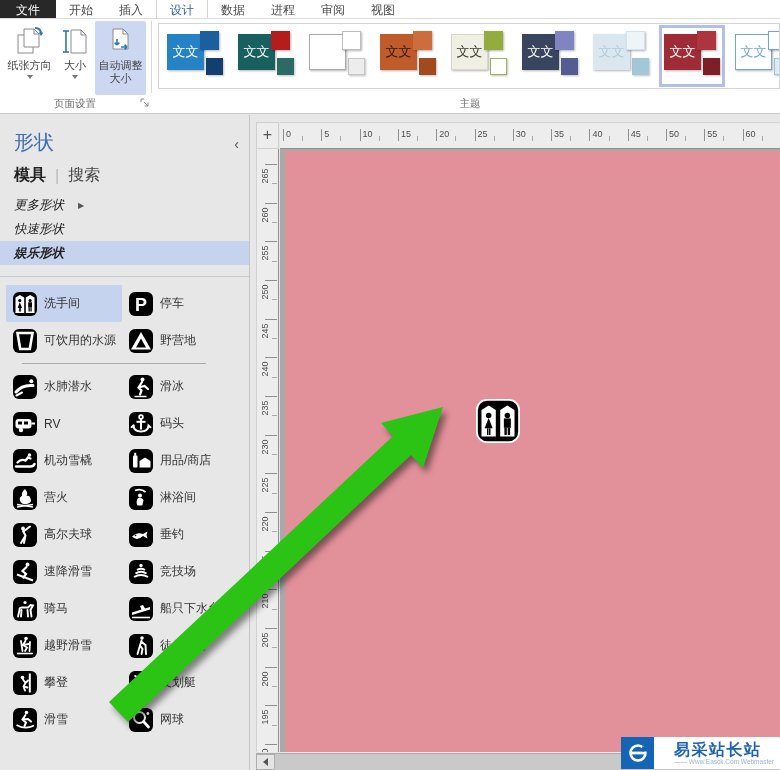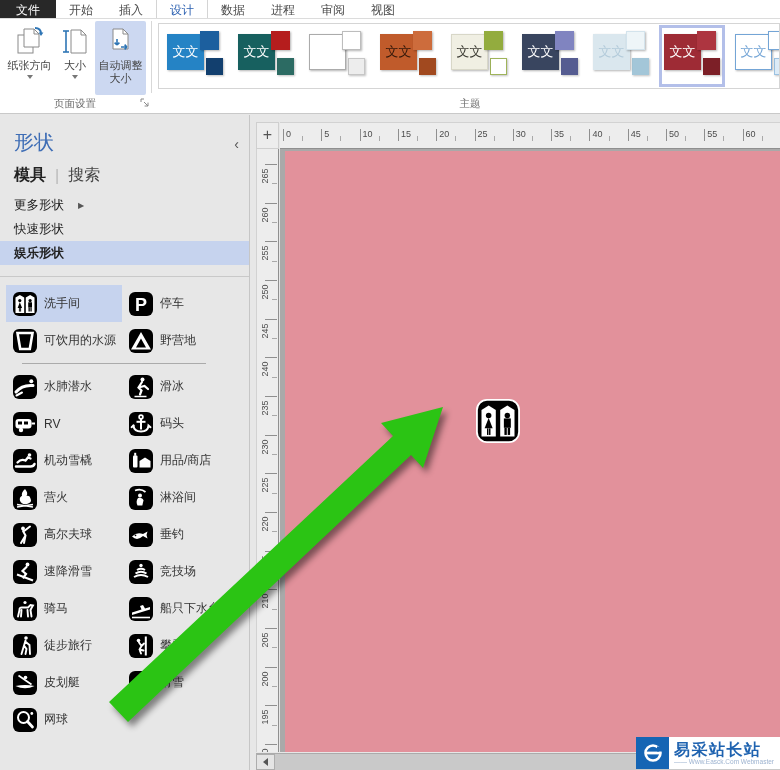--- a/index.html
+++ b/index.html
@@ -42,21 +42,21 @@
   .gl-th{position:absolute;left:160px;right:0;top:2px;text-align:center;}
 
   
   .mainarea{position:absolute;top:115px;left:0;width:780px;height:655px;}
   .panel{position:absolute;left:0;top:0;width:250px;height:100%;background:#e7e7e7;border-right:1px solid #c6c6c6;box-sizing:border-box;overflow:hidden;}
   .ptitle{position:absolute;left:14px;top:14px;font-size:20px;color:#3e6db5;}
   .pcollapse{position:absolute;right:10px;top:22px;font-size:14px;color:#555;line-height:14px;}
   .ptabs{position:absolute;left:14px;top:50px;font-size:16px;color:#444;display:flex;gap:9px;align-items:center;justify-content:space-between;}
   .ptab.active{font-weight:bold;color:#222;}
   .ptabsep{color:#b9b9b9;}
-  .pnav{position:absolute;left:0;top:78px;width:100%;font-size:12.5px;color:#222;}
+  .pnav{position:absolute;left:0;top:78px;width:100%;font-size:12.5px;color:#222;font-style:italic;}
   .pnav .navrow{height:24px;line-height:24px;padding-left:14px;}
   .navrow.selected{background:#c6d3ee;font-weight:bold;}
   .navrow .exp{font-size:8px;color:#555;margin-left:14px;vertical-align:1px;}
   .pdivider{position:absolute;left:0;top:161px;width:100%;border-top:1px solid #c9c9c9;}
   .sgrid{position:absolute;left:6px;top:166px;right:0;display:grid;grid-template-columns:116px 118px;padding-top:4px;}
   .sitem{height:37px;display:flex;align-items:center;gap:7px;padding-left:7px;}
   .sitem.sel{background:#c6d3ee;}
   .sicon{width:24px;height:24px;background:#000;border-radius:6px;flex:0 0 auto;}
   .sicon svg{width:24px;height:24px;display:block;}
   .slbl{font-size:12px;color:#333;white-space:nowrap;}
@@ -79,21 +79,21 @@
   .cshape{position:absolute;left:196px;top:250px;width:44px;height:44px;}
   .hscroll{position:absolute;left:5px;right:0;bottom:0;height:17px;background:#c9c9c9;border-top:1px solid #ababab;box-sizing:border-box;display:flex;}
   .sbtn{width:19px;height:100%;background:#e4e4e4;border:1px solid #adadad;box-sizing:border-box;display:flex;align-items:center;justify-content:center;}
   .tri-left{width:0;height:0;border-top:4px solid transparent;border-bottom:4px solid transparent;border-right:5px solid #555;}
 
   
   .arrowsvg{position:absolute;left:0;top:0;z-index:60;pointer-events:none;}
   .arrowsvg polygon{filter:drop-shadow(4px 5px 3px rgba(0,0,0,.45));}
   .watermark{position:absolute;right:0;bottom:1px;display:flex;z-index:70;height:32px;}
   .wlogo{width:33px;height:32px;background:#1565b4;display:flex;align-items:center;justify-content:center;}
-  .wtext{background:#fff;padding:1px 6px 0 5px;display:flex;flex-direction:column;justify-content:center;}
+  .wtext{background:#fff;padding:1px 6px 0 20px;display:flex;flex-direction:column;justify-content:center;}
   .wtitle{color:#1f63b0;font-weight:bold;font-size:16px;line-height:17px;letter-spacing:1.5px;white-space:nowrap;}
   .wsub{color:#9db3d0;font-size:6.5px;line-height:8px;white-space:nowrap;}
 </style>
 </head>
 <body>
 
 <div class="app">
 
   <header>
     <div class="tabbar">
@@ -418,20 +418,30 @@
             <span class="slbl">骑马</span>
           </div>
           <div class="sitem">
             <span class="sicon">
               <svg viewBox="0 0 24 24">
                 <path d="M3 18 L21 12.5 L21 10 L16 11.5 L14 8 L11 9 L12.5 12.5 L3 15.5 Z" fill="#fff"></path>
                 <path d="M3 20.5 H21" stroke="#fff" stroke-width="1.6"></path>
               </svg>
             </span>
             <span class="slbl">船只下水台</span>
+          </div>
+          <div class="sitem">
+            <span class="sicon">
+              <svg viewBox="0 0 24 24">
+                <circle cx="13" cy="4.5" r="1.8" fill="#fff"></circle>
+                <path d="M12.5 6.8 L10 11 L14 13.5 L12 17 M10 11 L15.5 10 M8 7 L9.5 17 M17 8 L16.5 17" stroke="#fff" stroke-width="1.8" fill="none" stroke-linecap="round"></path>
+                <path d="M4 19.5 H20" stroke="#fff" stroke-width="1.6"></path>
+              </svg>
+            </span>
+            <span class="slbl">越野滑雪</span>
           </div>
           <div class="sitem">
             <span class="sicon">
               <svg viewBox="0 0 24 24">
                 <circle cx="13" cy="4" r="1.8" fill="#fff"></circle>
                 <path d="M12.5 6.5 L11 11.5 L13.5 15 L12.5 20 M11 11.5 L8.5 20 M12.8 8 L16.5 11 L17 20" stroke="#fff" stroke-width="1.9" fill="none" stroke-linecap="round"></path>
               </svg>
             </span>
             <span class="slbl">徒步旅行</span>
           </div>

